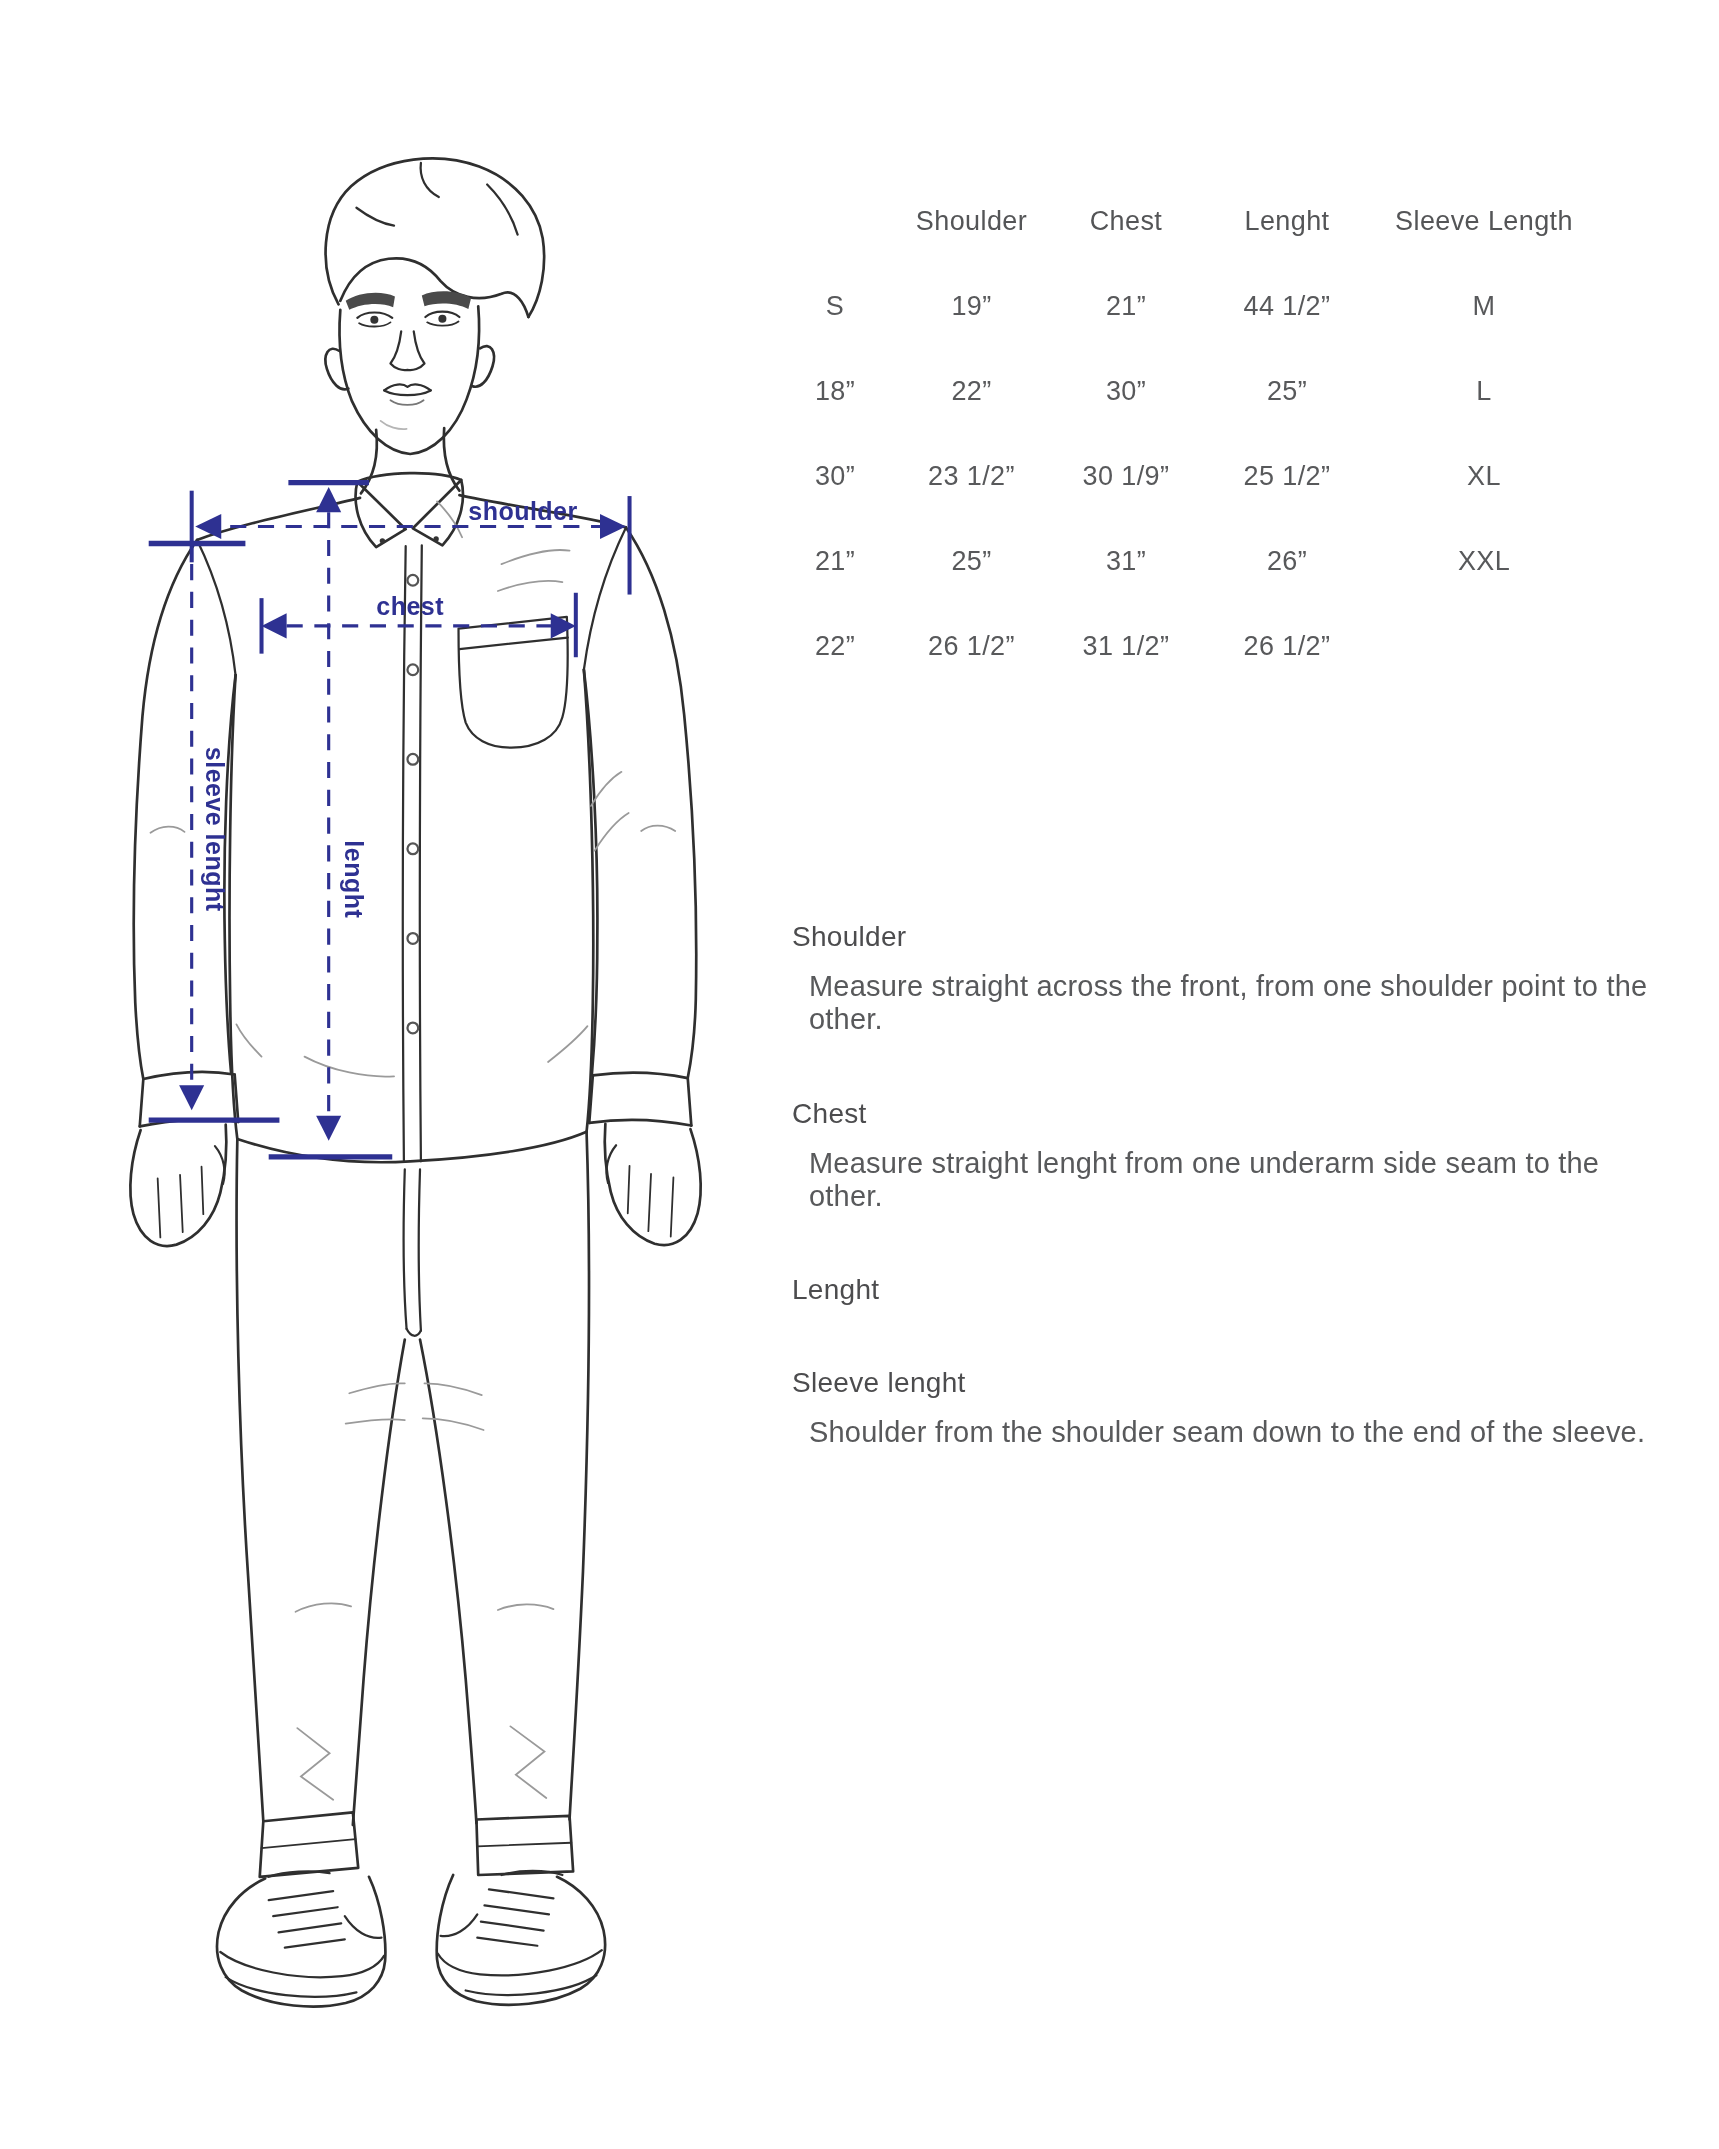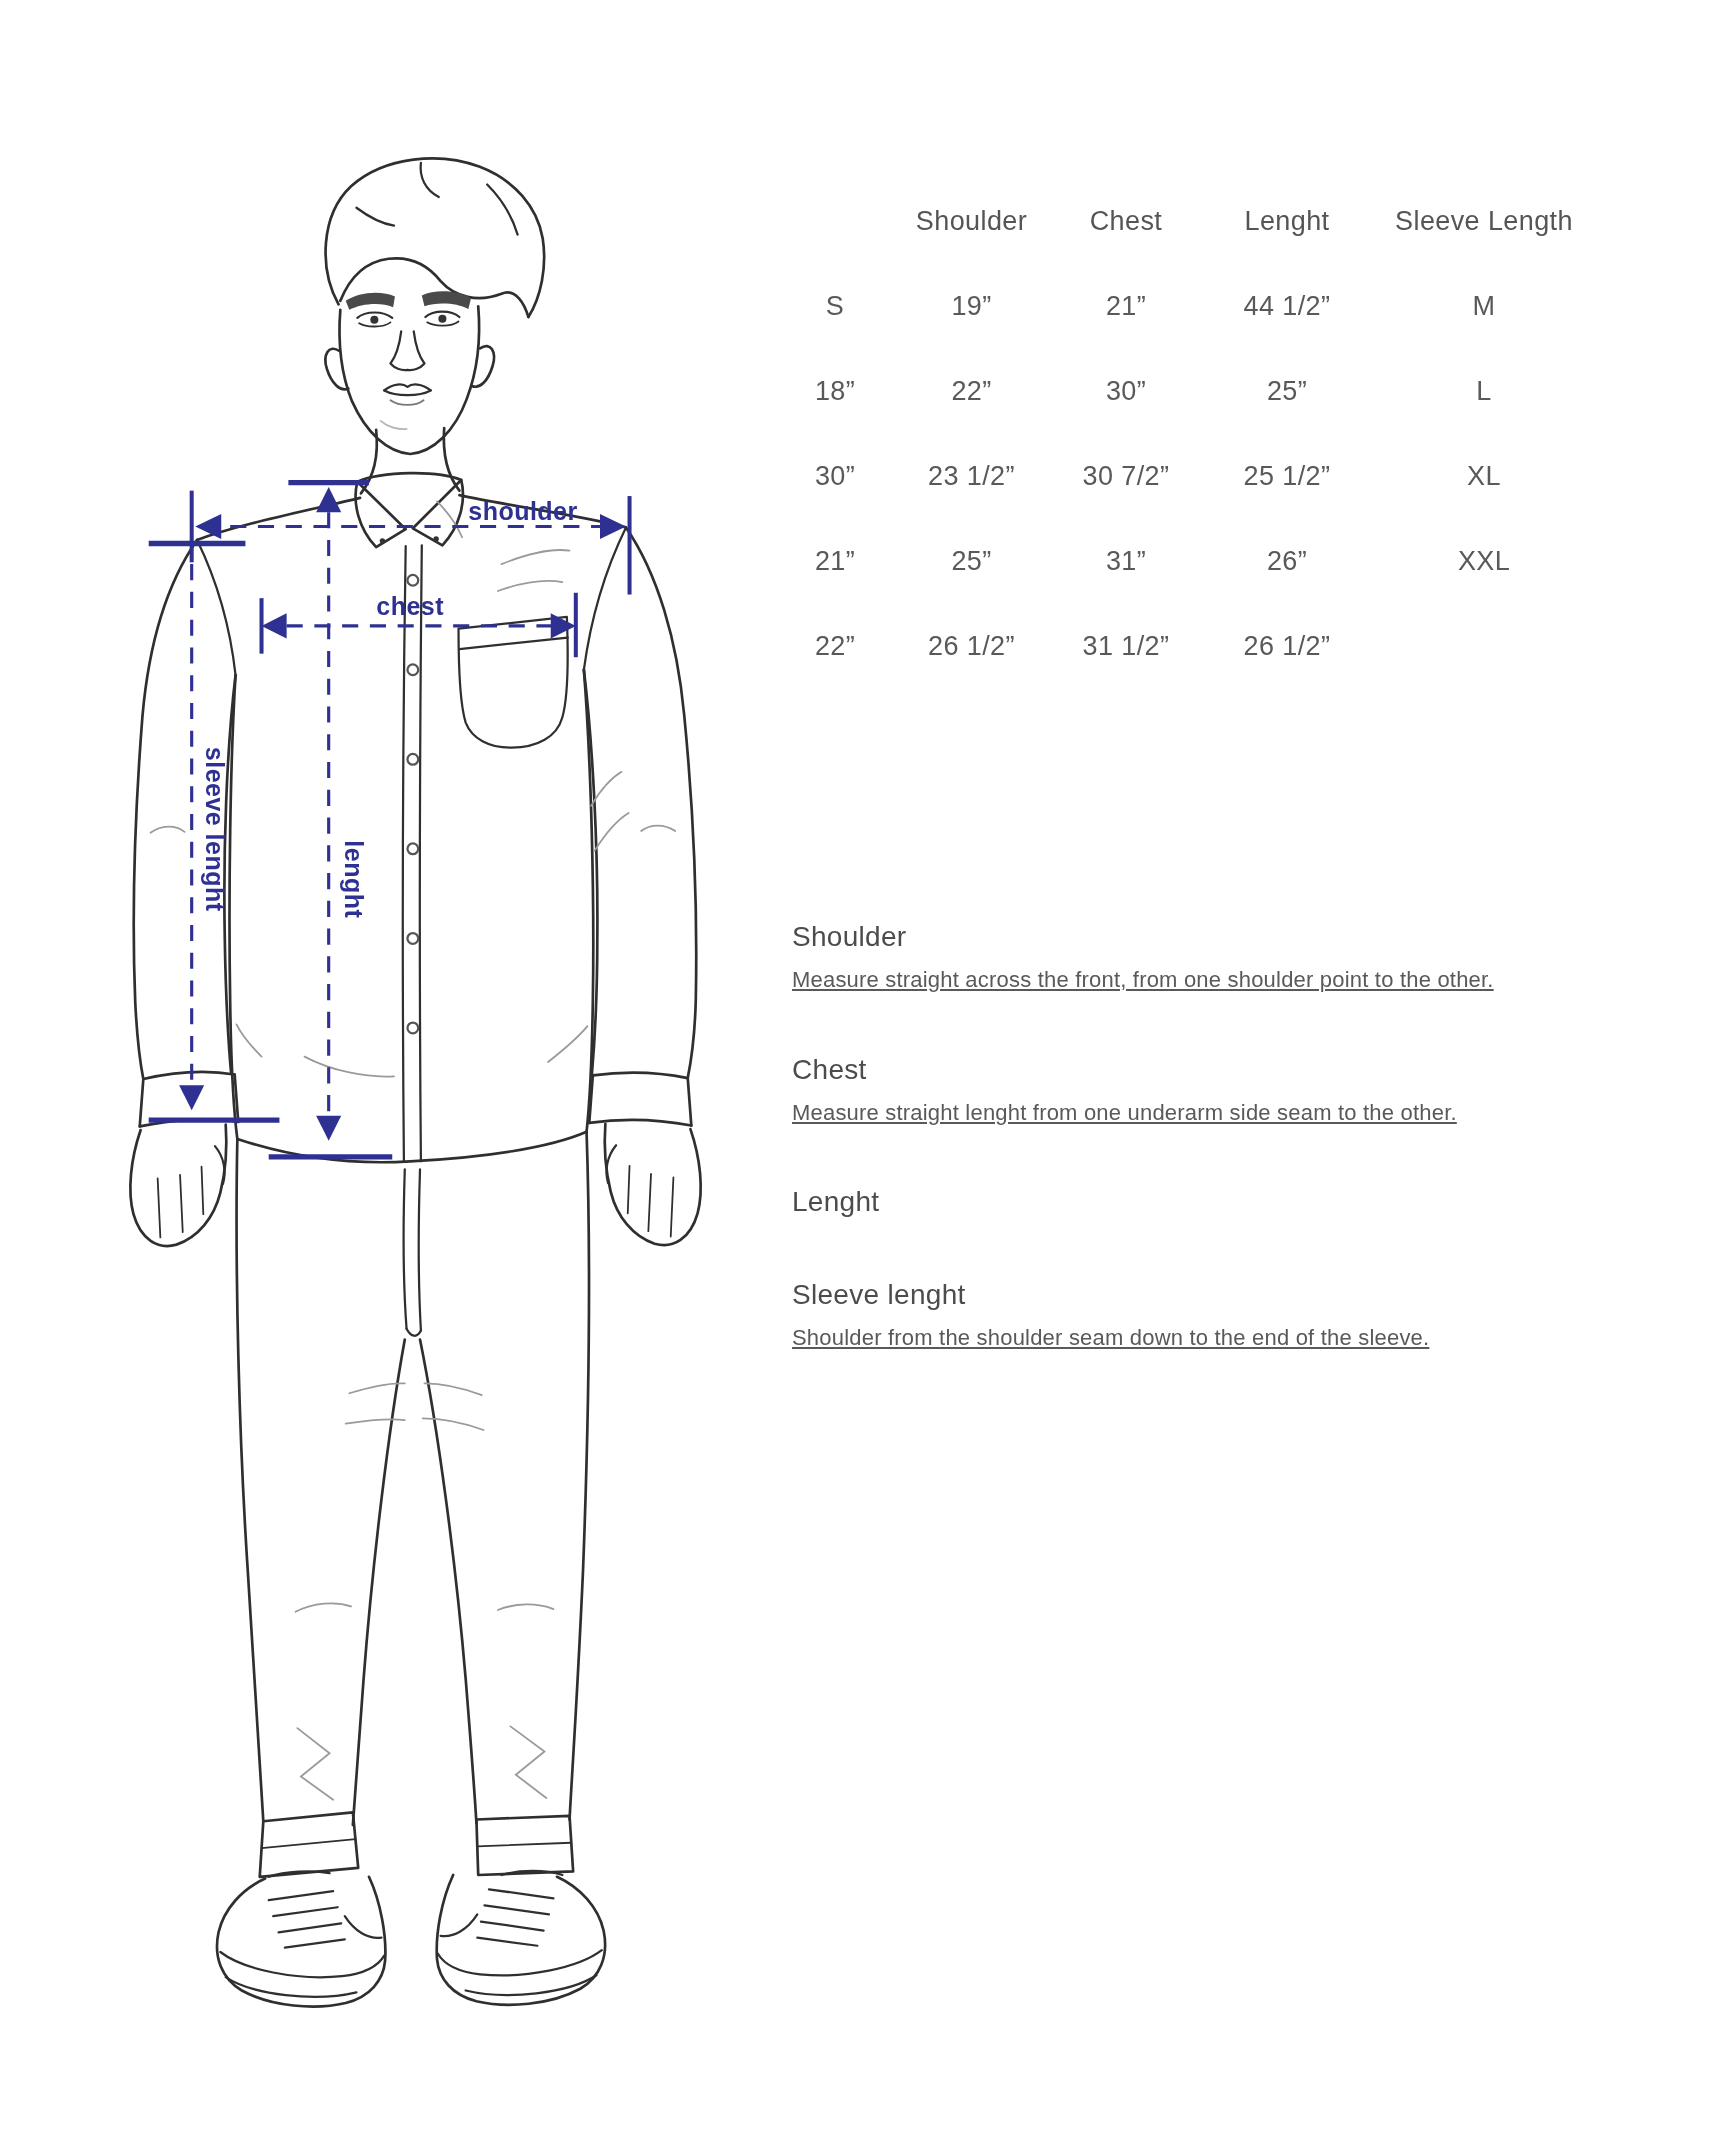--- a/index.html
+++ b/index.html
@@ -22,21 +22,21 @@
   }
   .t-cell.head{color:#545557;}
 
   
   .instructions{position:absolute;left:792px;top:921px;width:887px;}
   .instr{margin:0 0 61px 0;}
   .instr h3{
     margin:0 0 14.3px 0;font-size:28px;font-weight:400;color:#4c4c4e;letter-spacing:0.3px;
   }
   .instr p{
-    margin:0;font-size:22px;color:#58595b;letter-spacing:0.2px;line-height:1.15;text-decoration:underline;
+    margin:17px;font-size:29px;color:#58595b;letter-spacing:0.2px;line-height:1.15;
   }
 
   
   .ink{stroke:#2f2f2f;stroke-width:3;fill:none;stroke-linecap:round;stroke-linejoin:round;}
   .soft{stroke:#9a9a9a;stroke-width:2;fill:none;stroke-linecap:round;}
   .measure-label{
     fill:#2e3192;font-family:"Liberation Sans",sans-serif;font-size:28px;font-weight:600;letter-spacing:.5px;
   }
 </style>
 </head>
@@ -236,21 +236,21 @@
 
     <div class="t-cell">M</div>
     <div class="t-cell">18”</div>
     <div class="t-cell">22”</div>
     <div class="t-cell">30”</div>
     <div class="t-cell">25”</div>
 
     <div class="t-cell">L</div>
     <div class="t-cell">30”</div>
     <div class="t-cell">23 1/2”</div>
-    <div class="t-cell">30 7/2”</div>
+    <div class="t-cell">30 1/9”</div>
     <div class="t-cell">25 1/2”</div>
 
     <div class="t-cell">XL</div>
     <div class="t-cell">21”</div>
     <div class="t-cell">25”</div>
     <div class="t-cell">31”</div>
     <div class="t-cell">26”</div>
 
     <div class="t-cell">XXL</div>
     <div class="t-cell">22”</div>

